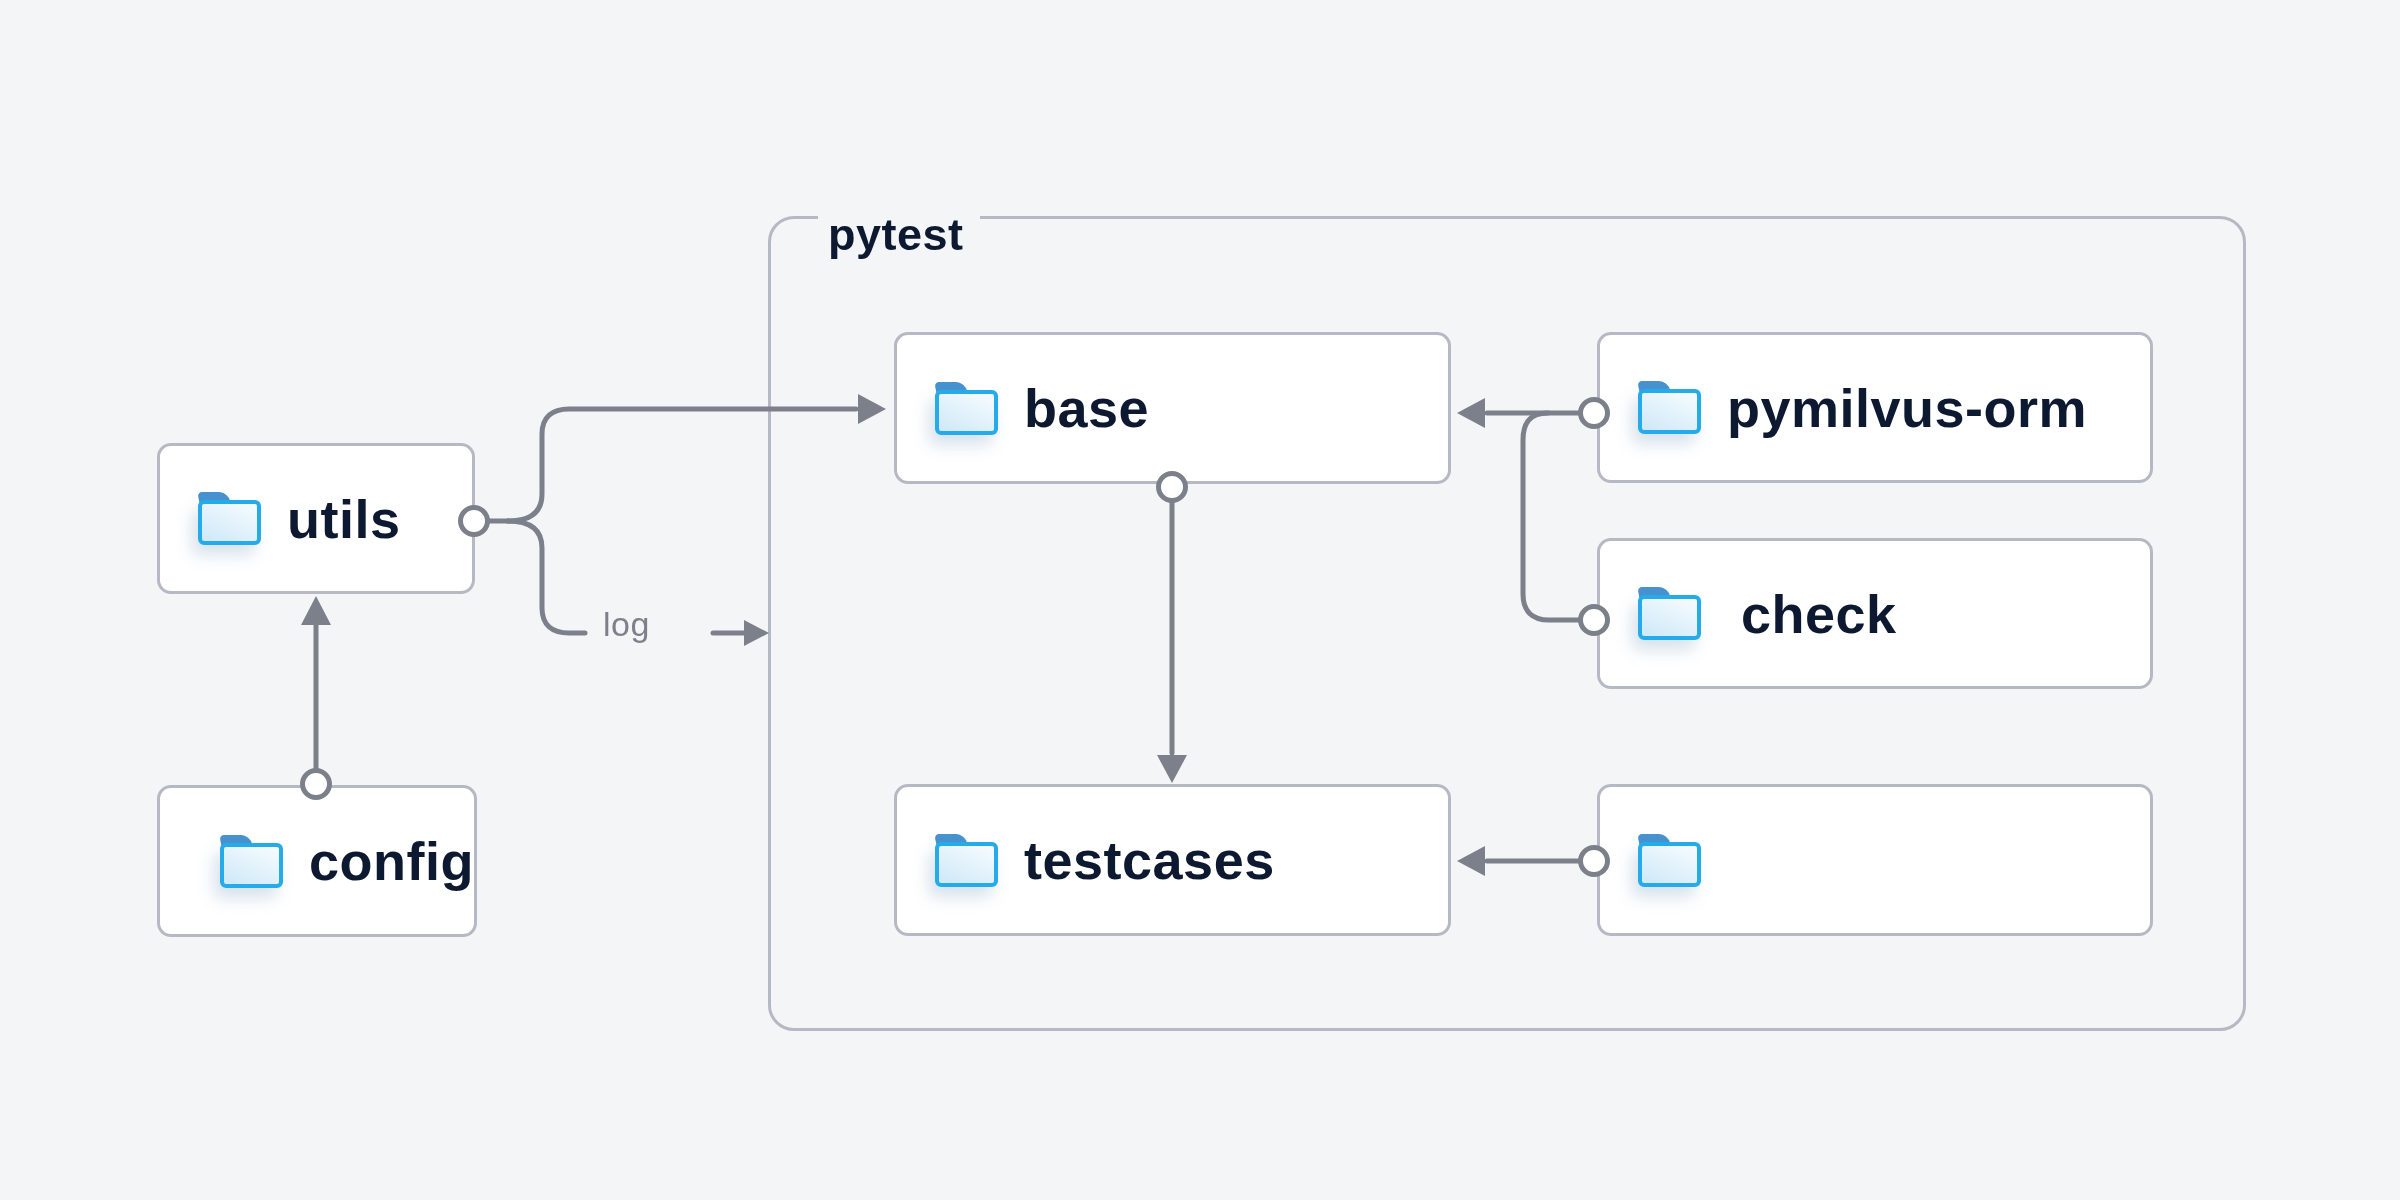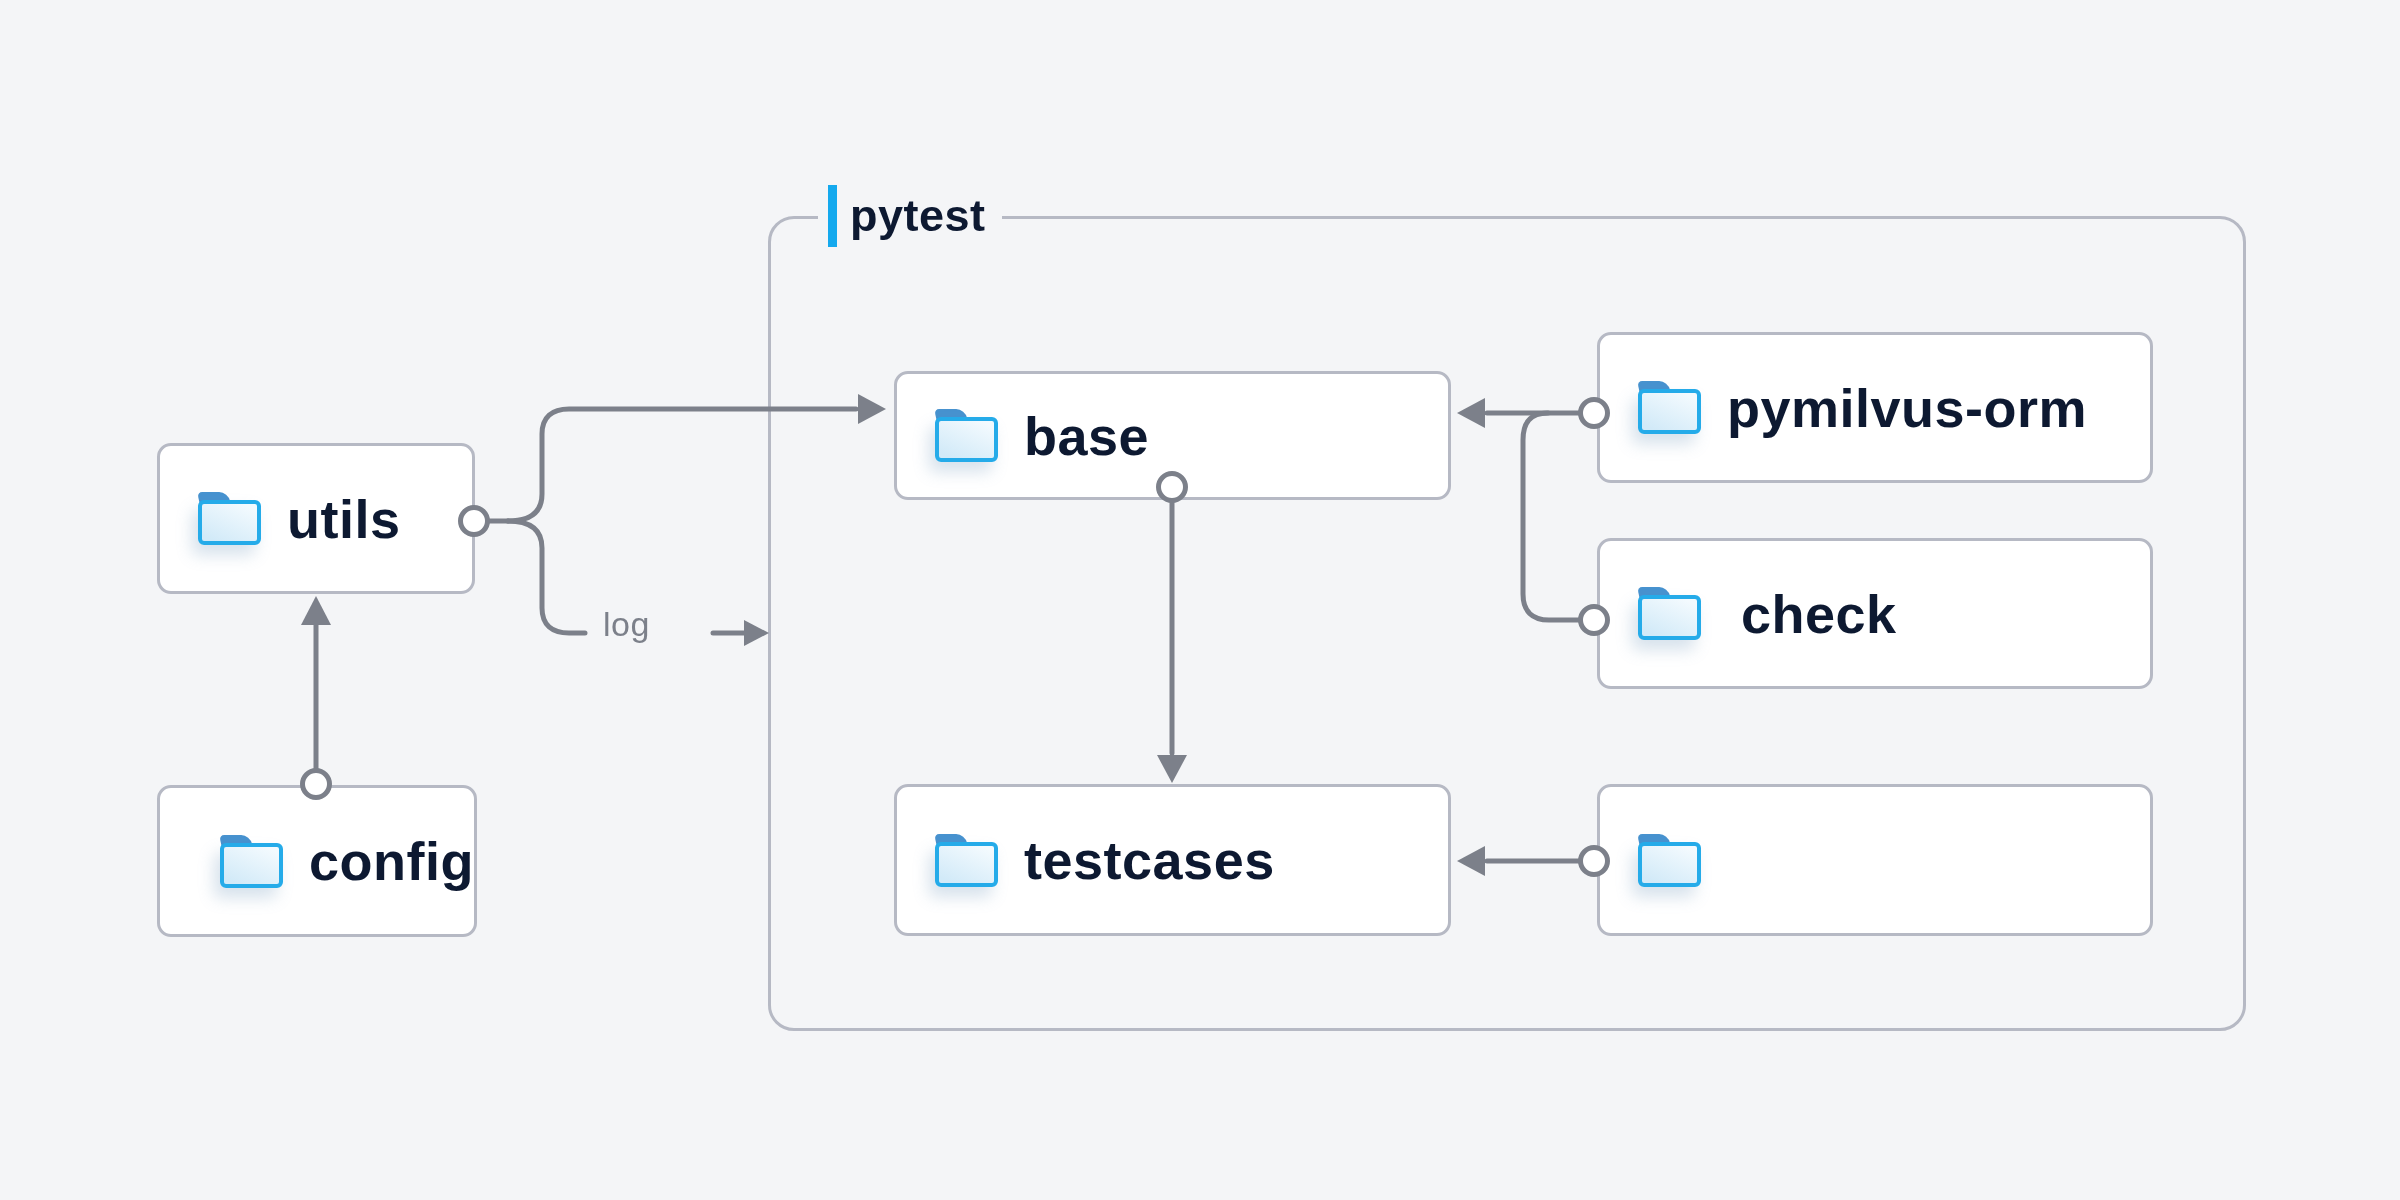--- a/index.html
+++ b/index.html
@@ -29,24 +29,25 @@
     background: transparent;
     z-index: 1;
   }
   .group-label {
     position: absolute;
     left: 818px;
     top: 185px;
     height: 62px;
     display: flex;
     align-items: center;
-    gap: 13px;
+    gap: 24px;
     padding: 0 16px 0 10px;
     background: #f4f5f7;
     z-index: 2;
+    flex-direction: column;
   }
   .group-label .accent-bar {
     width: 9px;
     height: 62px;
     background: #14a9ee;
   }
   .group-label .group-title {
     font-size: 45px;
     font-weight: 700;
     color: #0d1931;
@@ -146,21 +147,21 @@
   </div>
 
   <div class="node" style="left:157px; top:785px; width:320px; height:152px;justify-content:flex-end;">
     <span class="folder">
         <span class="tab"></span>
         <span class="body"></span>
       </span>
     <span class="label">config</span>
   </div>
 
-  <div class="node" style="left:894px; top:332px; width:557px; height:129px;margin-top:39px;">
+  <div class="node" style="left:894px; top:332px; width:557px; height:152px;">
     <span class="folder">
         <span class="tab"></span>
         <span class="body"></span>
       </span>
     <span class="label">base</span>
   </div>
 
   <div class="node" style="left:1597px; top:332px; width:556px; height:151px;">
     <span class="folder">
         <span class="tab"></span>

